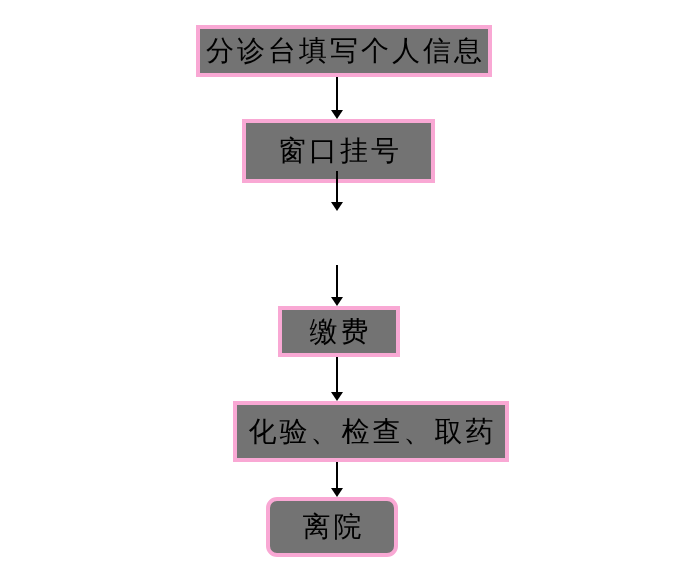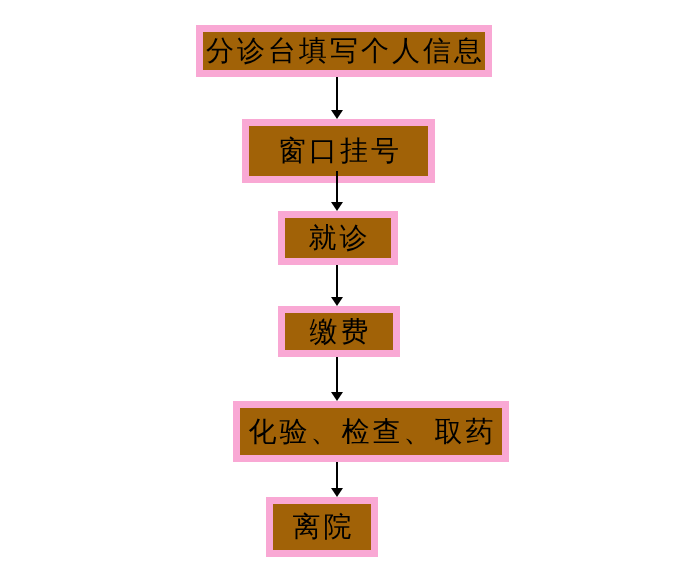--- a/index.html
+++ b/index.html
@@ -11,42 +11,42 @@
     position: relative;
     width: 685px;
     height: 587px;
     background: #ffffff;
     font-family: "Liberation Serif", "DejaVu Serif", serif;
     overflow: hidden;
   }
   .node {
     position: absolute;
     box-sizing: border-box;
-    border: 7px solid #f9a8d4;
-    background: #a16207;
+    border: 4px solid #f9a8d4;
+    background: #737373;
     display: flex;
     align-items: center;
     justify-content: center;
   }
   .node-label {
     color: #000000;
     font-size: 28px;
     letter-spacing: 3px;
     white-space: nowrap;
     line-height: 1;
     
     margin-right: -3px;
   }
   
   #n1 { left: 196px; top: 25px;  width: 296px; height: 52px; }
   #n2 { left: 242px; top: 119px; width: 193px; height: 64px; }
   #n3 { left: 278px; top: 211px; width: 120px; height: 54px; }
   #n4 { left: 278px; top: 306px; width: 122px; height: 51px; }
   #n5 { left: 206px; top: 401px; width: 276px; height: 61px; margin-left: 27px; }
-  #n6 { left: 266px; top: 497px; width: 112px; height: 60px; }
+  #n6 { left: 266px; top: 497px; width: 132px; height: 60px; border-radius: 11px; }
 
   
   .arrow {
     position: absolute;
     width: 12px;
   }
   .arrow::before {
     content: "";
     position: absolute;
     left: 5px;
@@ -82,23 +82,20 @@
   </div>
 
   <div class="arrow" id="a1"></div>
 
   <div class="node" id="n2">
     <span class="node-label">窗口挂号</span>
   </div>
 
   <div class="arrow" id="a2"></div>
 
-  <div class="node" id="n3">
-    <span class="node-label">就诊</span>
-  </div>
 
   <div class="arrow" id="a3"></div>
 
   <div class="node" id="n4">
     <span class="node-label">缴费</span>
   </div>
 
   <div class="arrow" id="a4"></div>
 
   <div class="node" id="n5">

